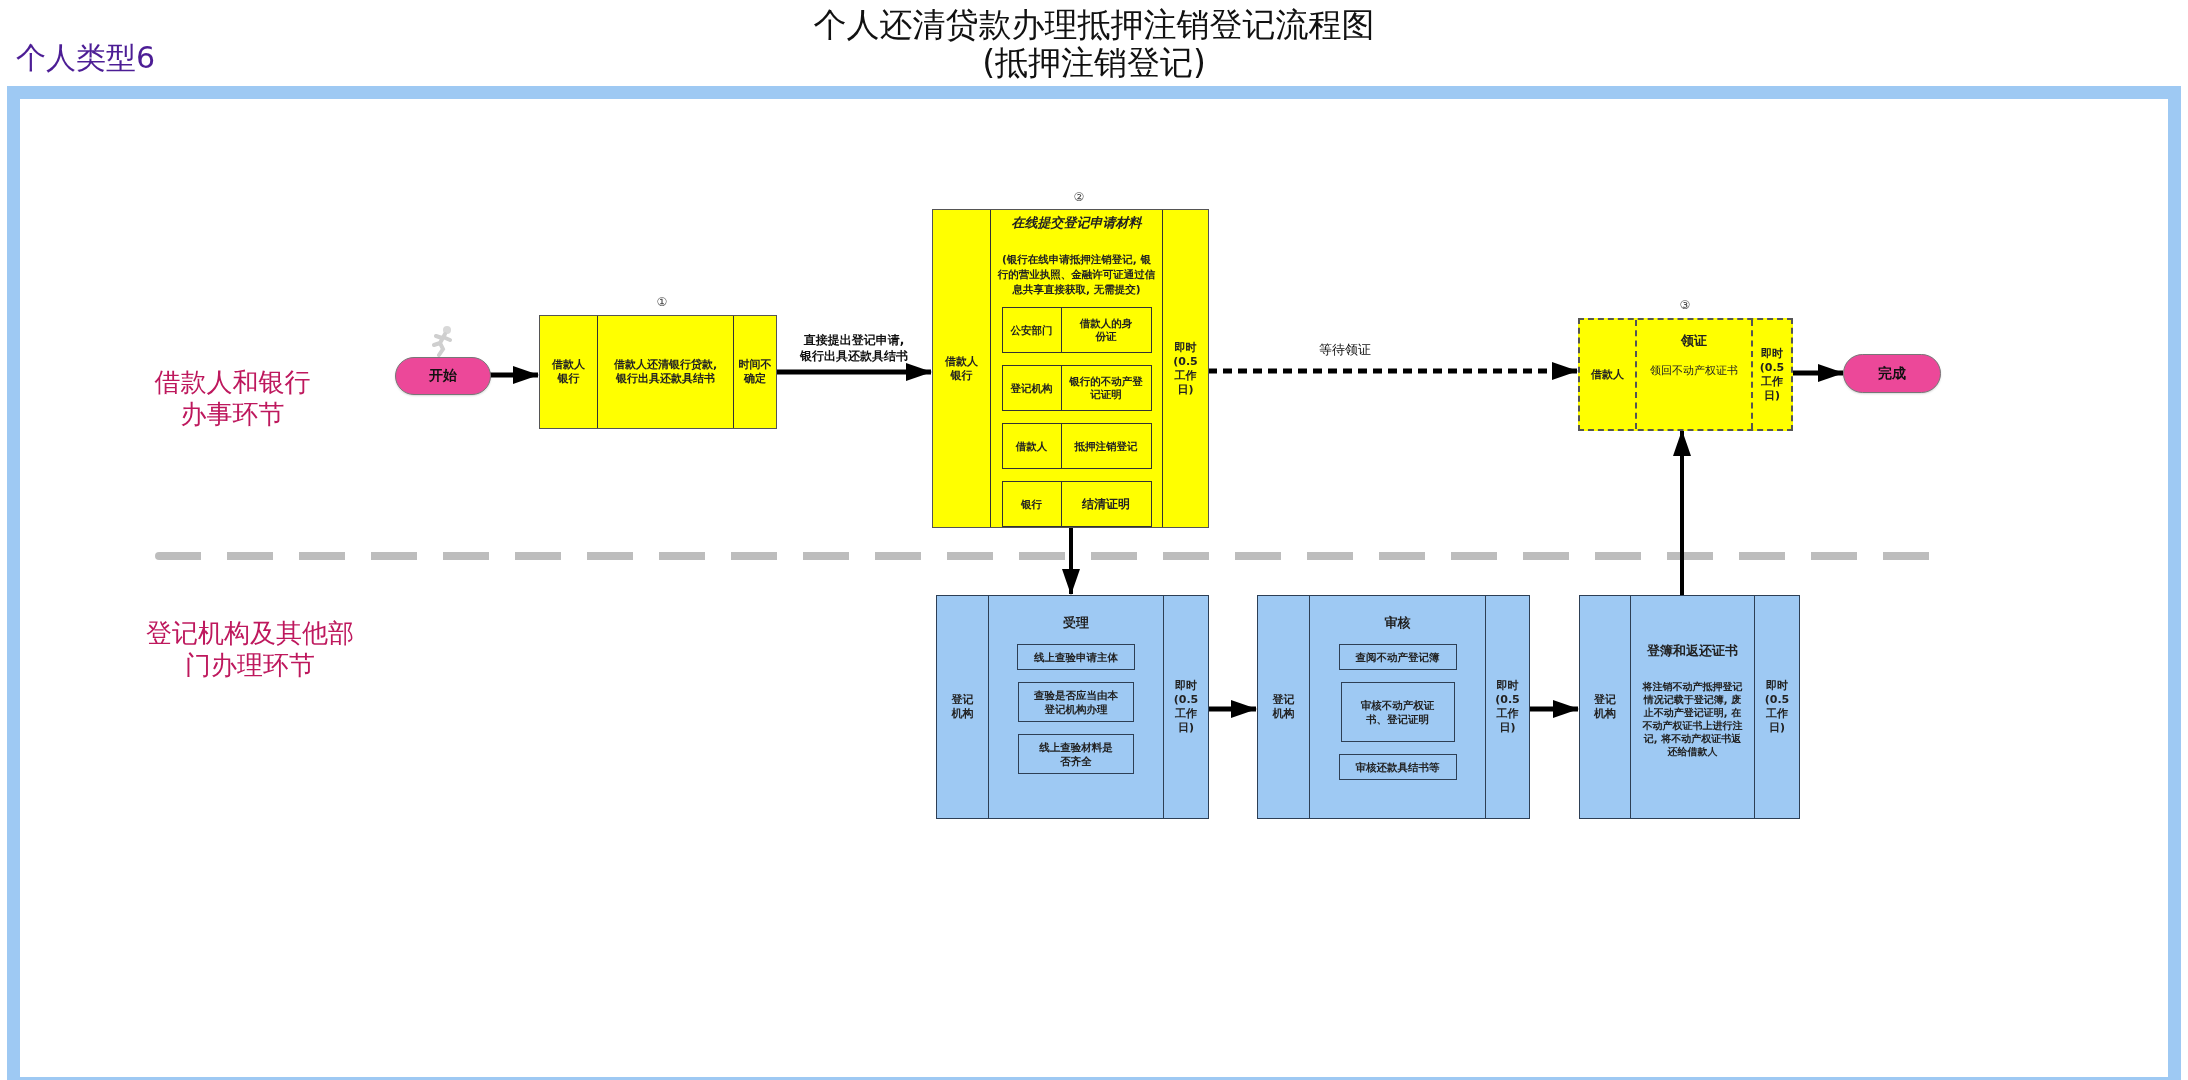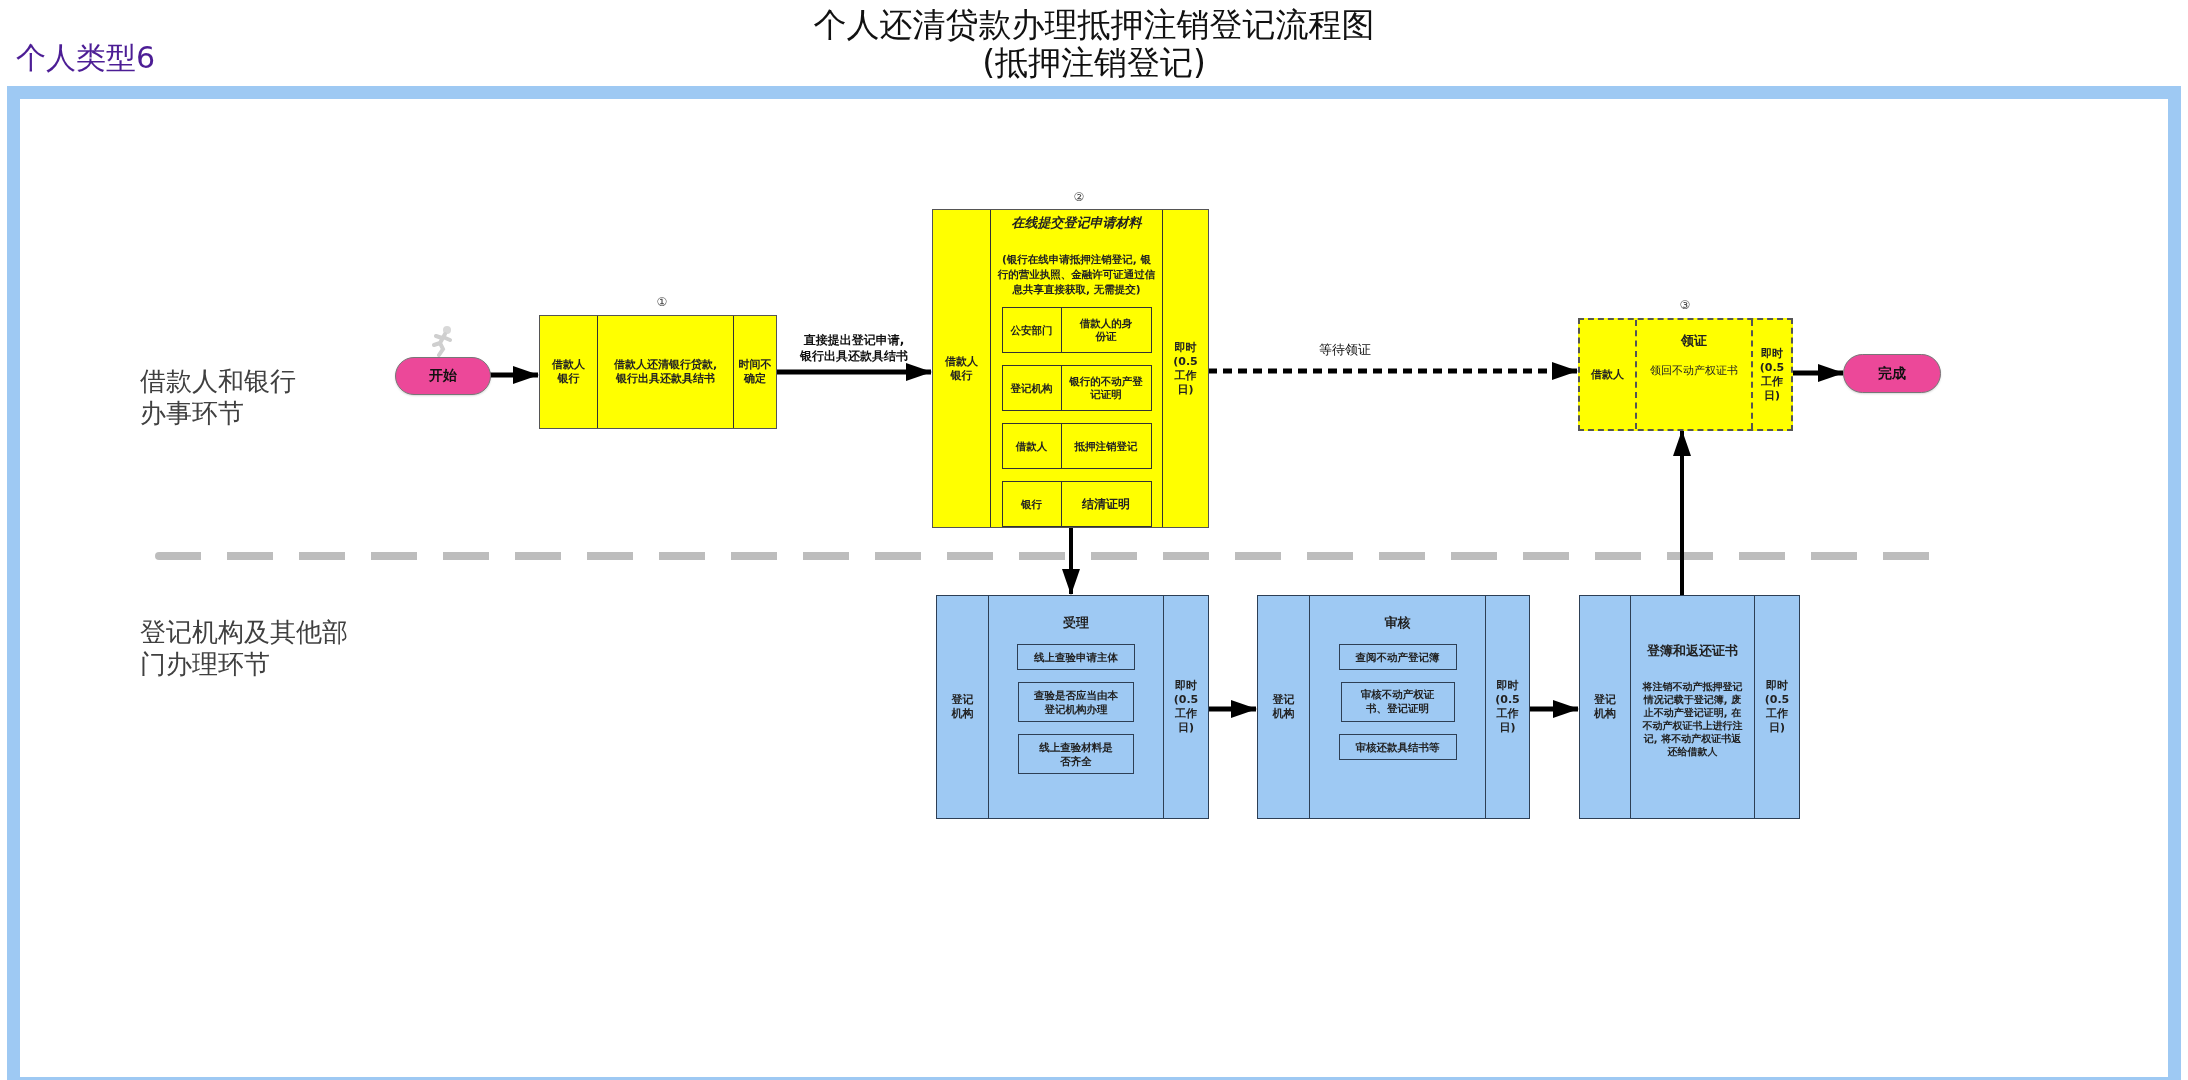--- a/index.html
+++ b/index.html
@@ -2,21 +2,21 @@
 <html><head>
 <meta charset="utf-8">
 <style>
   html, body { margin:0; padding:0; }
   body { width:2188px; height:1080px; position:relative; background:#ffffff; overflow:hidden;
          font-family:"DejaVu Sans", sans-serif; color:#111; }
   .abs { position:absolute; }
   .doc-title { left:0; width:2188px; text-align:center; font-size:33px; line-height:38px; color:#111; }
   .type-label { left:16px; top:38px; font-size:30px; color:#4c1d95; }
   .frame { left:7px; top:86px; width:2148px; height:978px; border:13px solid #9ec9f3; background:#fff; }
-  .lane-label { text-align:left; font-size:26px; line-height:32px; color:#404040; font-family:Liberation Mono, monospace; }
+  .lane-label { text-align:center; font-size:26px; line-height:32px; color:#be185d; font-family:Liberation Serif, serif; }
   .divider { left:155px; top:552px; width:1780px; height:8px;
              background-image:repeating-linear-gradient(90deg,#bdbdbd 0 46px,transparent 46px 72px); border-radius:4px; }
   .oval { border:1px solid #777; border-radius:20px; background:#ec4899; display:flex; align-items:center; justify-content:center;
           font-size:14px; font-weight:bold; box-shadow:0 1px 2px rgba(0,0,0,0.15); }
   .box { display:flex; border:1.5px solid #333; box-sizing:border-box; }
   .box.yellow { background:#ffff00; border-color:#555; }
   .box.blue { background:#9ec9f3; border-color:#2d3f55; }
   .box.dashed { border:2px dashed #555; }
   .col { display:flex; flex-direction:column; align-items:center; justify-content:center; text-align:center;
          font-size:11px; line-height:14px; font-weight:bold; color:#222; box-sizing:border-box; }
@@ -174,21 +174,21 @@
 </div>
 
 <div class="abs box blue" style="left:1257px; top:595px; width:273px; height:224px;">
   <div class="col" style="width:51px;">
     <div>登记</div>
     <div>机构</div>
   </div>
   <div class="col main" style="width:176px; padding-top:20px;">
     <div class="step-title" style="margin-bottom:2px;">审核</div>
     <div class="task">查阅不动产登记簿</div>
-    <div class="task" style="padding:5px 10px; width:92px;font-family:Liberation Mono, monospace;">审核不动产权证书、登记证明</div>
+    <div class="task" style="padding:15px 10px; width:92px;">审核不动产权证书、登记证明</div>
     <div class="task">审核还款具结书等</div>
   </div>
   <div class="col" style="flex:1;">
     <div>即时</div>
     <div>(0.5</div>
     <div>工作</div>
     <div>日)</div>
   </div>
 </div>
 

